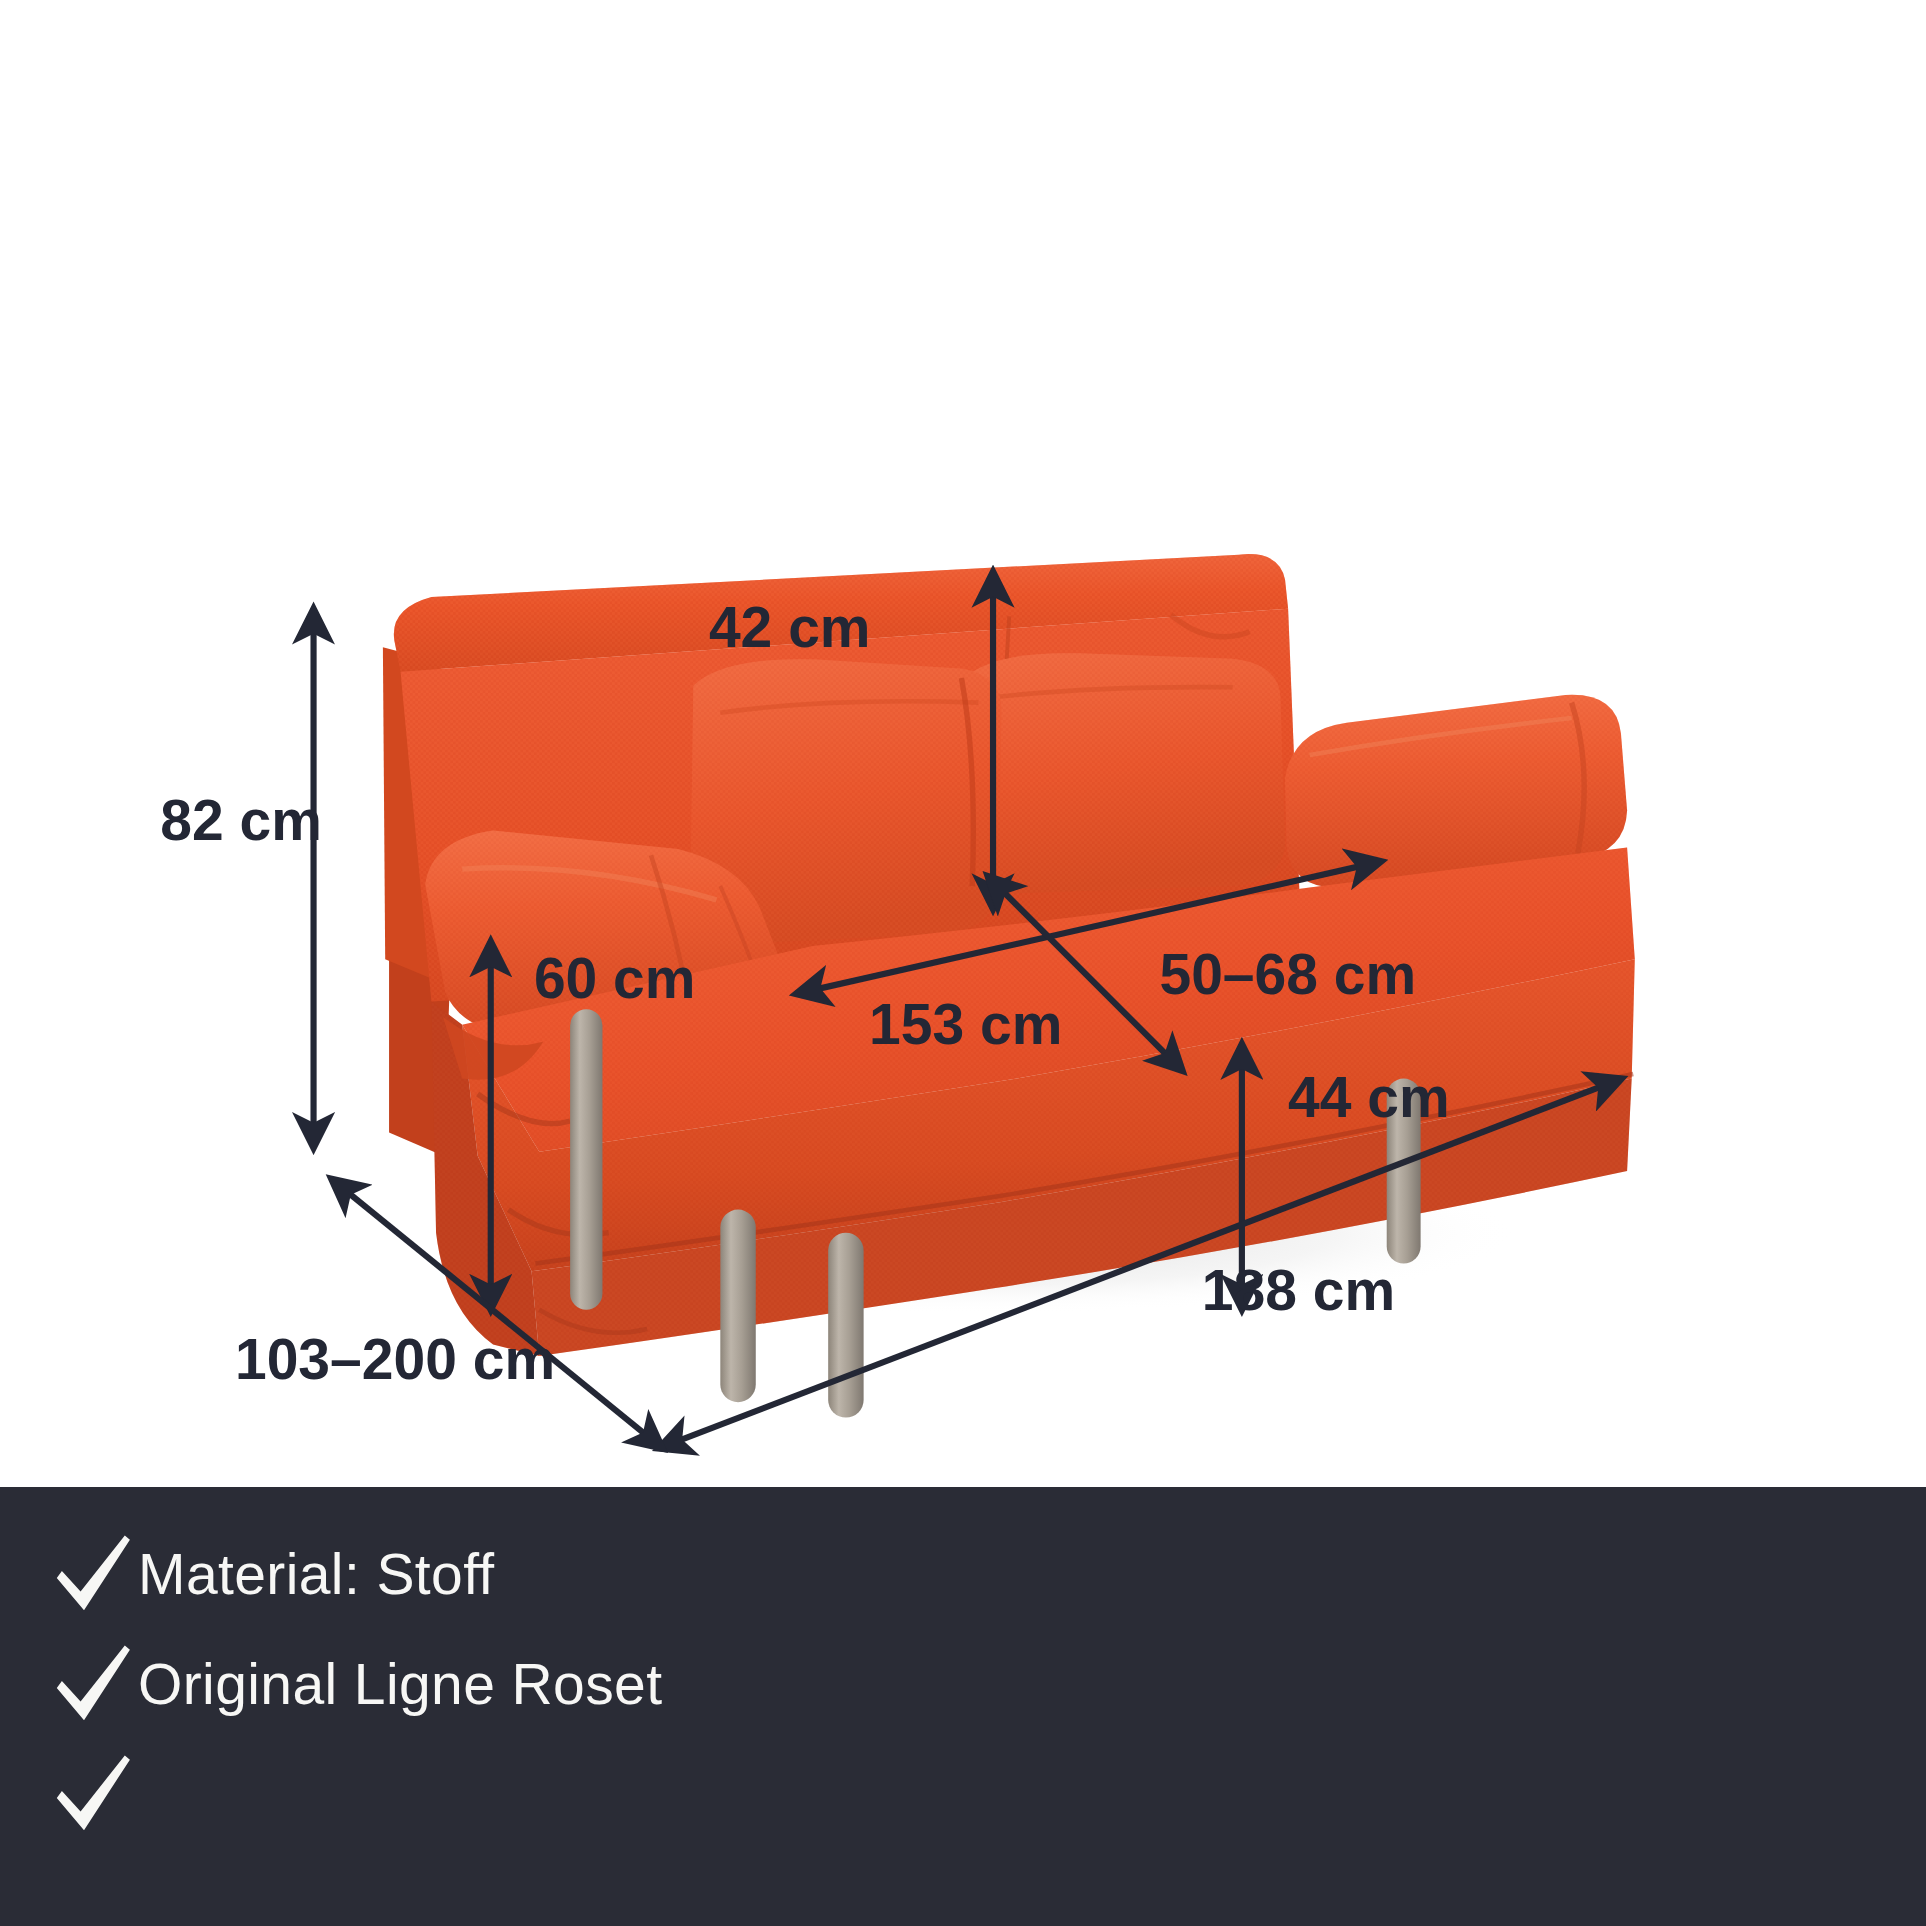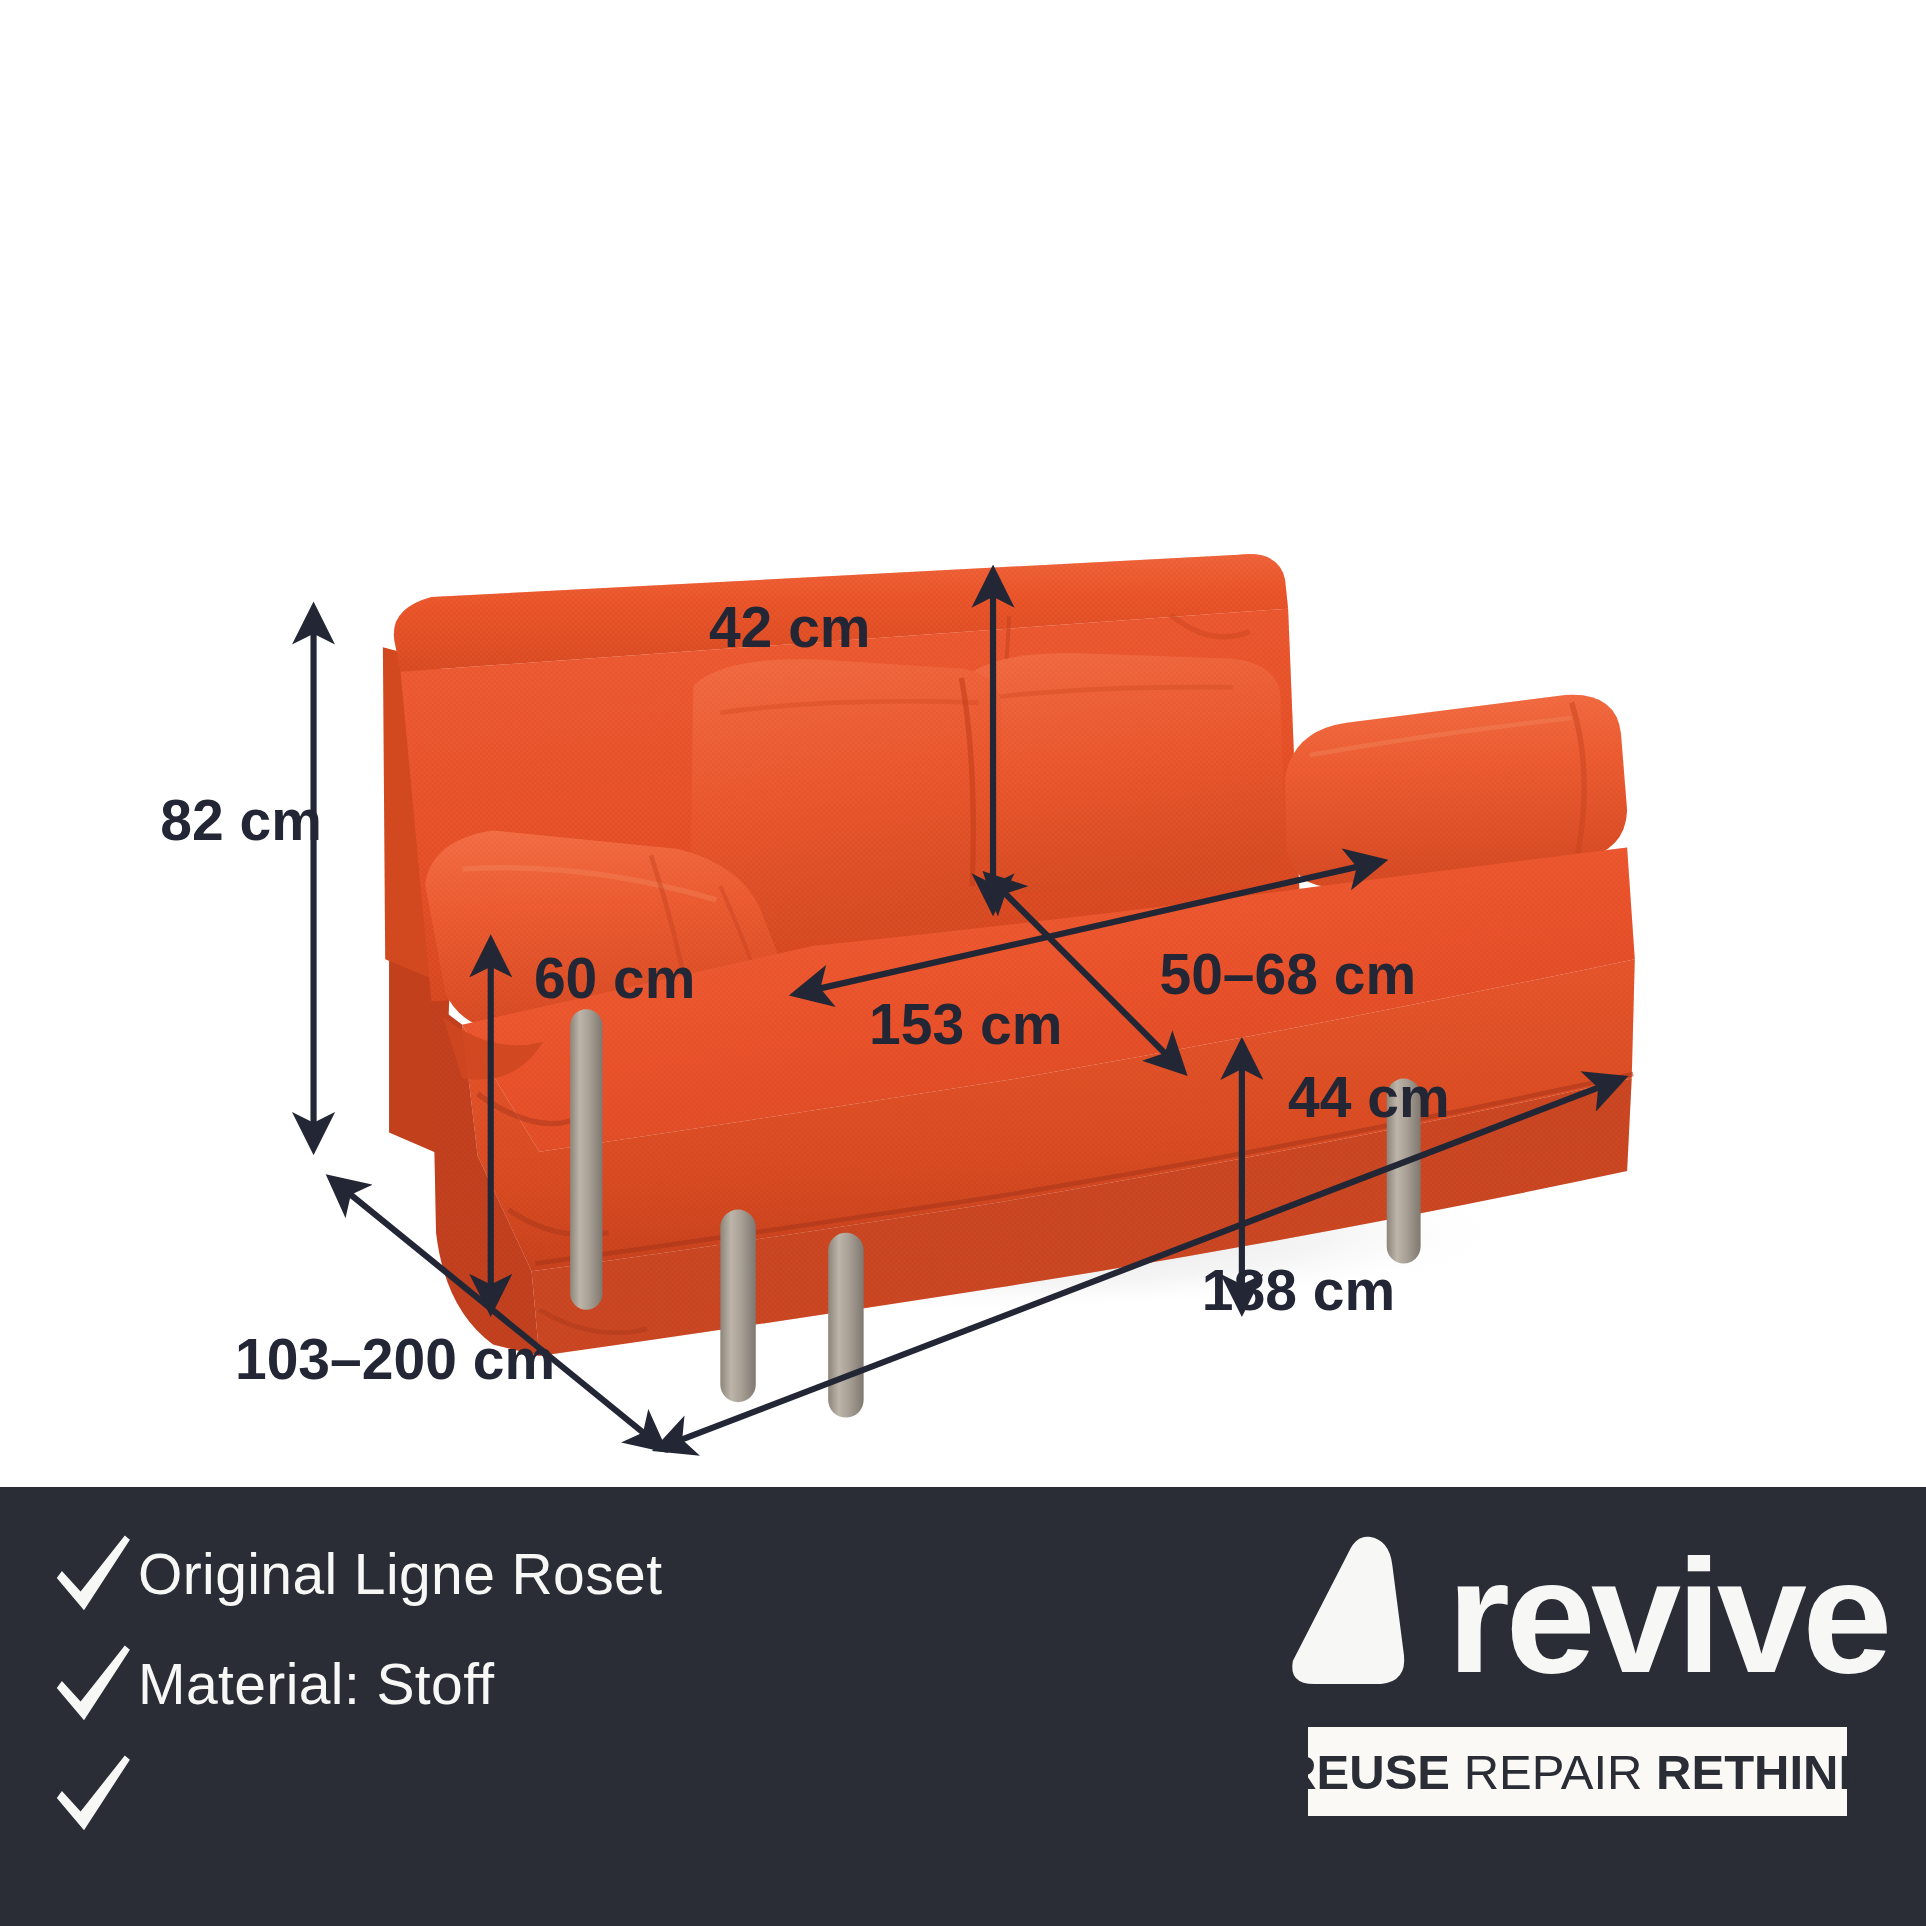--- a/index.html
+++ b/index.html
@@ -276,50 +276,36 @@
   <div id="footer">
 
     <div class="bullets">
 
       <div class="bullet">
         <span class="tick">
           <svg width="85" height="85" viewBox="0 0 100 100">
             <path d="M8,54 L14,46 L36,70 L88,4 L94,9 L40,92 z" fill="#f7f7f5"></path>
           </svg>
         </span>
-        <span class="bullet-label">Original Ligne Roset</span>
+        <span class="bullet-label">Material: Stoff</span>
       </div>
 
       <div class="bullet">
         <span class="tick">
           <svg width="85" height="85" viewBox="0 0 100 100">
             <path d="M8,54 L14,46 L36,70 L88,4 L94,9 L40,92 z" fill="#f7f7f5"></path>
           </svg>
         </span>
-        <span class="bullet-label">Material: Stoff</span>
+        <span class="bullet-label">Original Ligne Roset</span>
       </div>
 
       <div class="bullet">
         <span class="tick">
           <svg width="85" height="85" viewBox="0 0 100 100">
             <path d="M8,54 L14,46 L36,70 L88,4 L94,9 L40,92 z" fill="#f7f7f5"></path>
           </svg>
         </span>
       </div>
     </div>
 
-    <div class="revive">
-      <div class="revive-row">
-        <span class="revive-mark">
-          <svg width="146" height="166" viewBox="0 0 100 115">
-            <path d="M62,4 Q76,6 78,24 L86,86 Q88,104 70,106 L24,106
-                     Q6,106 9,90 L48,14 Q53,3 62,4 Z" fill="#f7f7f5"></path>
-          </svg>
-        </span>
-        <span class="revive-word">revive</span>
-      </div>
-      <div class="revive-badge">
-        <span class="badge-text"><span class="b">REUSE</span> <span class="l">REPAIR</span> <span class="b">RETHINK</span></span>
-      </div>
-    </div>
   </div>
 </div>
 
 
 </body></html>

